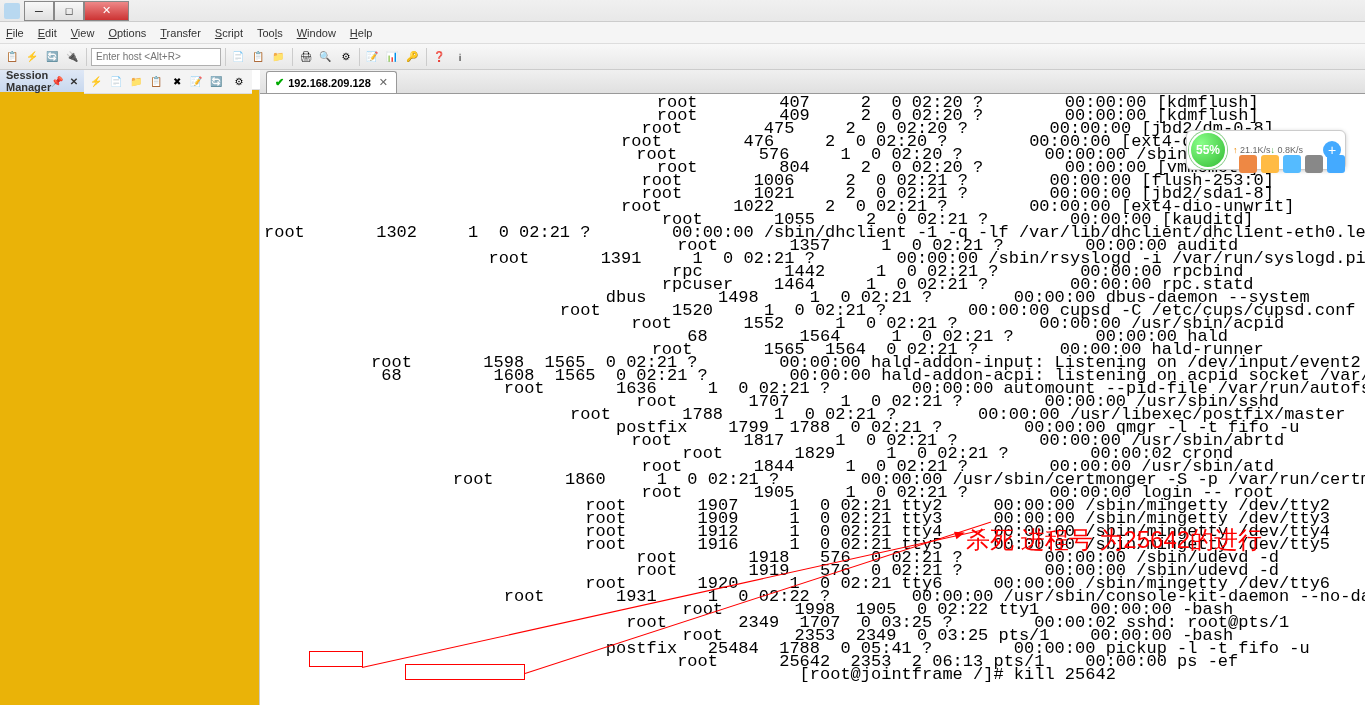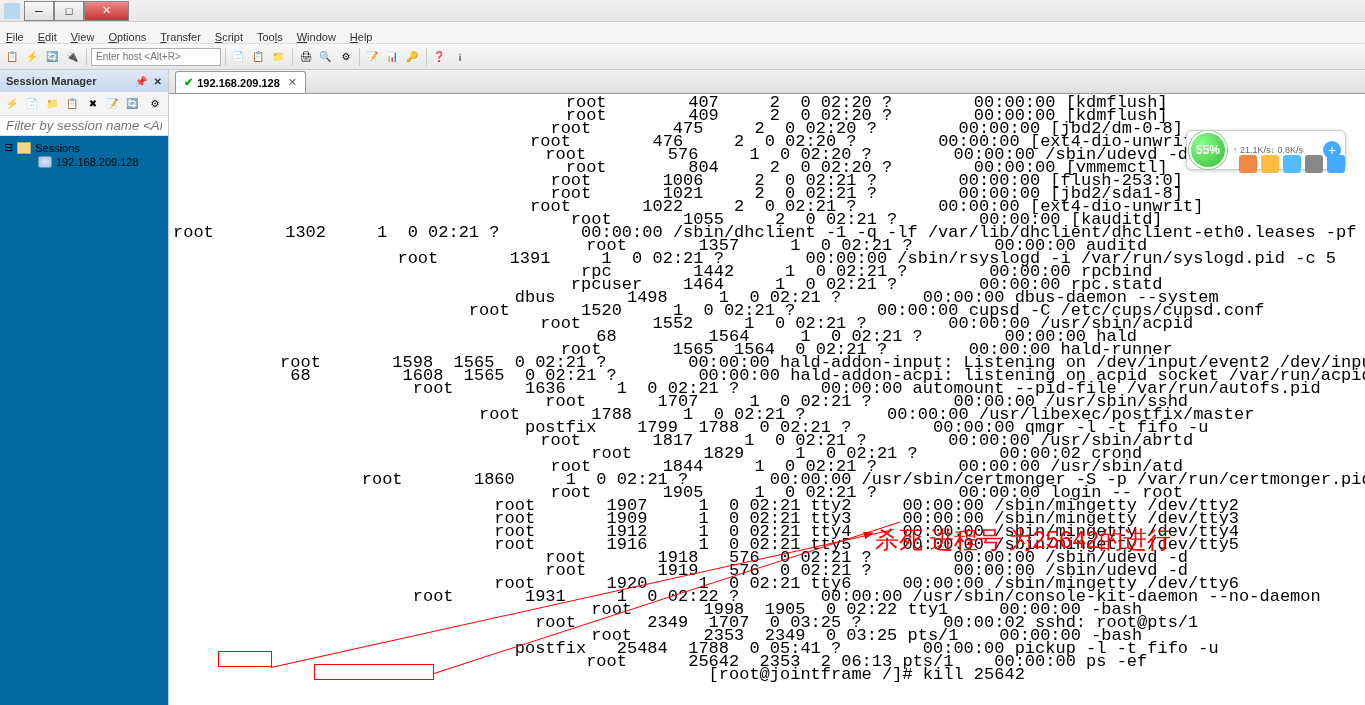--- a/index.html
+++ b/index.html
@@ -3,29 +3,29 @@
 <meta charset="utf-8">
 <style>
 * { margin: 0; padding: 0; box-sizing: border-box; font-family: Tahoma, sans-serif; }
 body { background: #fff; width: 1365px; height: 705px; overflow: hidden; position: relative; font-size: 11px; }
 .titlebar { height: 22px; background: linear-gradient(#f0f0f0, #e8e8e8); display: flex; align-items: center; padding: 0 4px; border-bottom: 1px solid #ccc; }
 .titlebar-icon { width: 16px; height: 16px; background: #b8d8f0; border-radius: 2px; margin-right: 4px; }
 .titlebar-text { flex: 1; color: #333; }
 .win-btns { display: flex; }
 .win-btn { width: 30px; height: 20px; border: 1px solid #888; background: linear-gradient(#f8f8f8, #e0e0e0); margin-left: 0; display: flex; align-items: center; justify-content: center; }
 .win-btn.close { background: linear-gradient(#e88, #c33); color: #fff; width: 45px; }
-.menubar { height: 22px; background: #f5f5f5; display: flex; align-items: flex-end; padding: 0 6px; gap: 14px; border-bottom: 1px solid #ddd; }
+.menubar { height: 22px; background: #f5f5f5; display: flex; align-items: center; padding: 0 6px; gap: 14px; border-bottom: 1px solid #ddd; }
 .menu-item { color: #333; cursor: default; }
 .menu-item u { text-decoration: underline; }
 .toolbar { height: 26px; background: linear-gradient(#f8f8f8, #e8e8e8); display: flex; align-items: center; padding: 0 4px; gap: 2px; border-bottom: 1px solid #ccc; }
 .tb-btn { width: 18px; height: 18px; border: 1px solid transparent; display: flex; align-items: center; justify-content: center; font-size: 10px; }
 .tb-sep { width: 1px; height: 18px; background: #ccc; margin: 0 2px; }
 .host-input { width: 130px; height: 18px; border: 1px solid #b0b0b0; background: #fff; padding: 0 4px; color: #888; font-size: 10px; }
 .main { display: flex; height: calc(100% - 70px); }
-.sidebar { width: 260px; background: #0369a1; border-right: 1px solid #ccc; display: flex; flex-direction: column; }
+.sidebar { width: 260px; background: #eab308; border-right: 1px solid #ccc; display: flex; flex-direction: row; }
 .sm-header { height: 22px; background: linear-gradient(#dfe8f6, #c8d8ee); display: flex; align-items: center; padding: 0 6px; color: #333; font-weight: bold; }
 .sm-header-spacer { flex: 1; }
 .sm-pin { font-size: 10px; }
 .sm-toolbar { height: 24px; background: #f4f4f4; display: flex; align-items: center; padding: 0 4px; gap: 2px; border-bottom: 1px solid #ddd; }
 .filter-input { height: 20px; border: none; border-bottom: 1px solid #ddd; padding: 0 6px; color: #888; font-style: italic; width: 100%; }
 .tree { padding: 4px; font-size: 11px; }
 .tree-item { display: flex; align-items: center; padding: 1px 0; gap: 4px; }
 .tree-indent { width: 16px; }
 .tree-icon { width: 14px; height: 12px; display: inline-block; }
 .folder-icon { background: #f5d78a; border: 1px solid #c4a85a; border-radius: 1px; }

